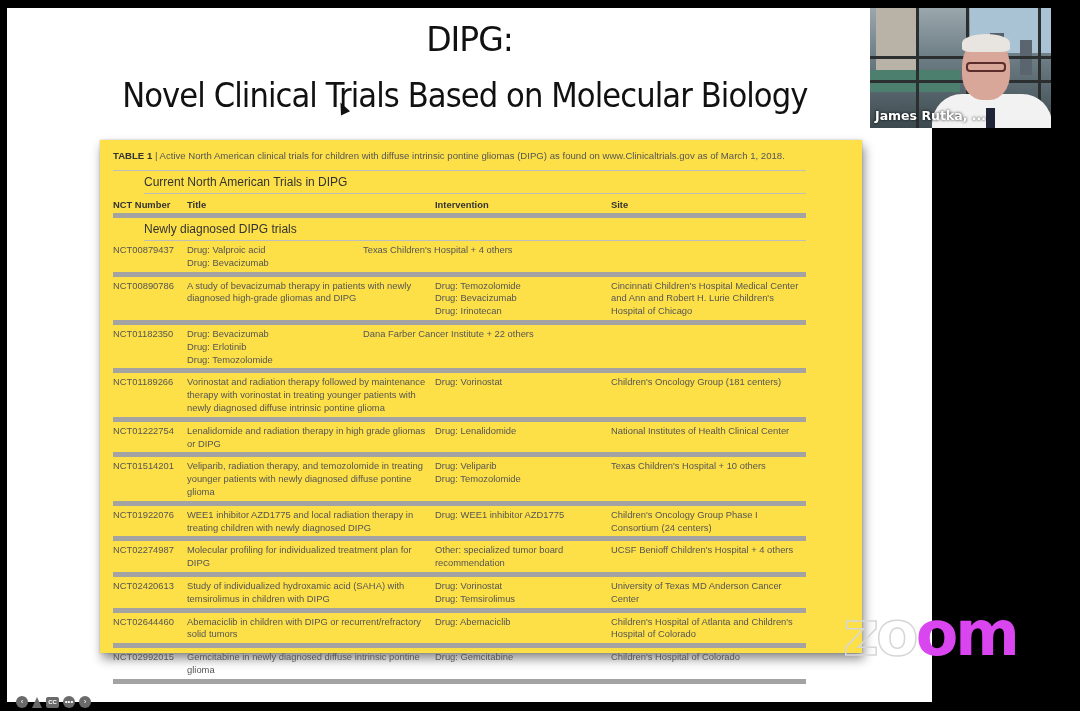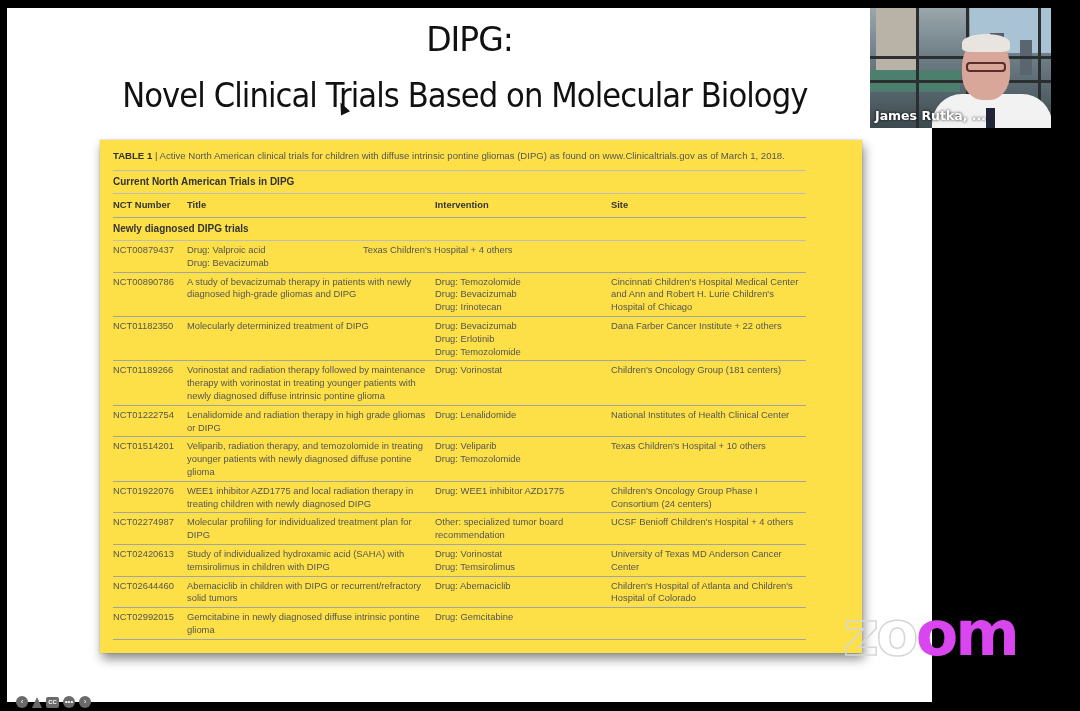--- a/index.html
+++ b/index.html
@@ -26,24 +26,24 @@
 
   .card {
     position: absolute; left: 93px; top: 132px; width: 762px; height: 513px;
     background: #fde047;
     box-shadow: 2px 6px 10px rgba(0,0,0,0.45), 0 0 2px rgba(0,0,0,0.2);
   }
   .table-wrap { position: absolute; left: 13px; top: 8px; width: 693px; }
   .caption { font-size: 9.6px; color: #555; height: 23px; line-height: 16px; border-bottom: 1px solid #bdbdbd; }
   .caption b { color: #333; }
   .sec-row {
-    font-size: 10px; font-weight: bold; color: #333;
-    height: 23px; line-height: 22px; border-bottom: 1px solid #bdbdbd;
-  }
-  .hdr-row, .data-row { display: flex; border-bottom: 1px solid #a3a3a3; font-size: 9.4px; color: #555; }
+    font-size: 12px; font-weight: normal; color: #333;
+    height: 23px; line-height: 22px; border-bottom: 1px solid #bdbdbd; margin-left: 31px;
+  }
+  .hdr-row, .data-row { display: flex; border-bottom: 5px solid #a3a3a3; font-size: 9.4px; color: #555; }
   .hdr-row { height: 24px; line-height: 22px; font-weight: bold; color: #333; }
   .data-row { padding-top: 3px; padding-bottom: 2px; line-height: 12.8px; }
   .c-nct { width: 74px; flex: none; }
   .c-title { width: 248px; flex: none; padding-right: 6px; }
   .c-int { width: 176px; flex: none; }
   .c-site { width: 195px; flex: none; }
   .c-int span, .c-site span { display: block; }
 
   .video-tile {
     position: absolute; left: 870px; top: 8px; width: 181px; height: 120px;
@@ -119,21 +119,20 @@
               <span>Drug: Temozolomide</span>
               <span>Drug: Bevacizumab</span>
               <span>Drug: Irinotecan</span>
             </div>
             <div class="c-site">
               <span>Cincinnati Children's Hospital Medical Center and Ann and Robert H. Lurie Children's Hospital of Chicago</span>
             </div>
           </div>
           <div class="data-row">
             <div class="c-nct">NCT01182350</div>
-            <div class="c-title">Molecularly determinized treatment of DIPG</div>
             <div class="c-int">
               <span>Drug: Bevacizumab</span>
               <span>Drug: Erlotinib</span>
               <span>Drug: Temozolomide</span>
             </div>
             <div class="c-site">
               <span>Dana Farber Cancer Institute + 22 others</span>
             </div>
           </div>
           <div class="data-row">
@@ -206,20 +205,23 @@
             </div>
             <div class="c-site">
               <span>Children's Hospital of Atlanta and Children's Hospital of Colorado</span>
             </div>
           </div>
           <div class="data-row">
             <div class="c-nct">NCT02992015</div>
             <div class="c-title">Gemcitabine in newly diagnosed diffuse intrinsic pontine glioma</div>
             <div class="c-int">
               <span>Drug: Gemcitabine</span>
+            </div>
+            <div class="c-site">
+              <span>Children's Hospital of Colorado</span>
             </div>
           </div>
         </div>
     </div>
   </div>
 
   <div class="controls">
     <div class="ctl">‹</div>
     <div class="ctl tri"></div>
     <div class="ctl cc">CC</div>

